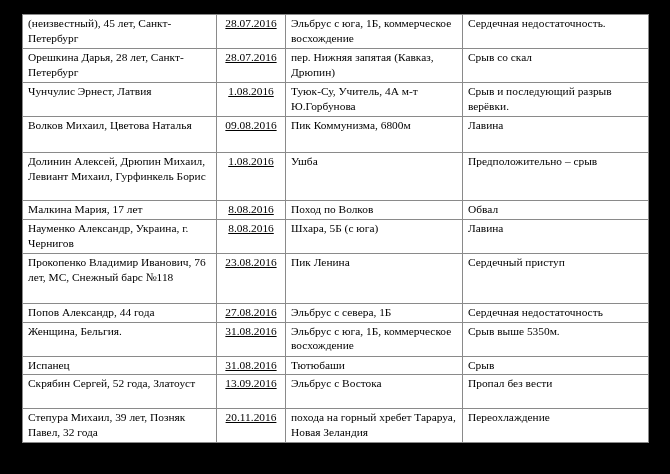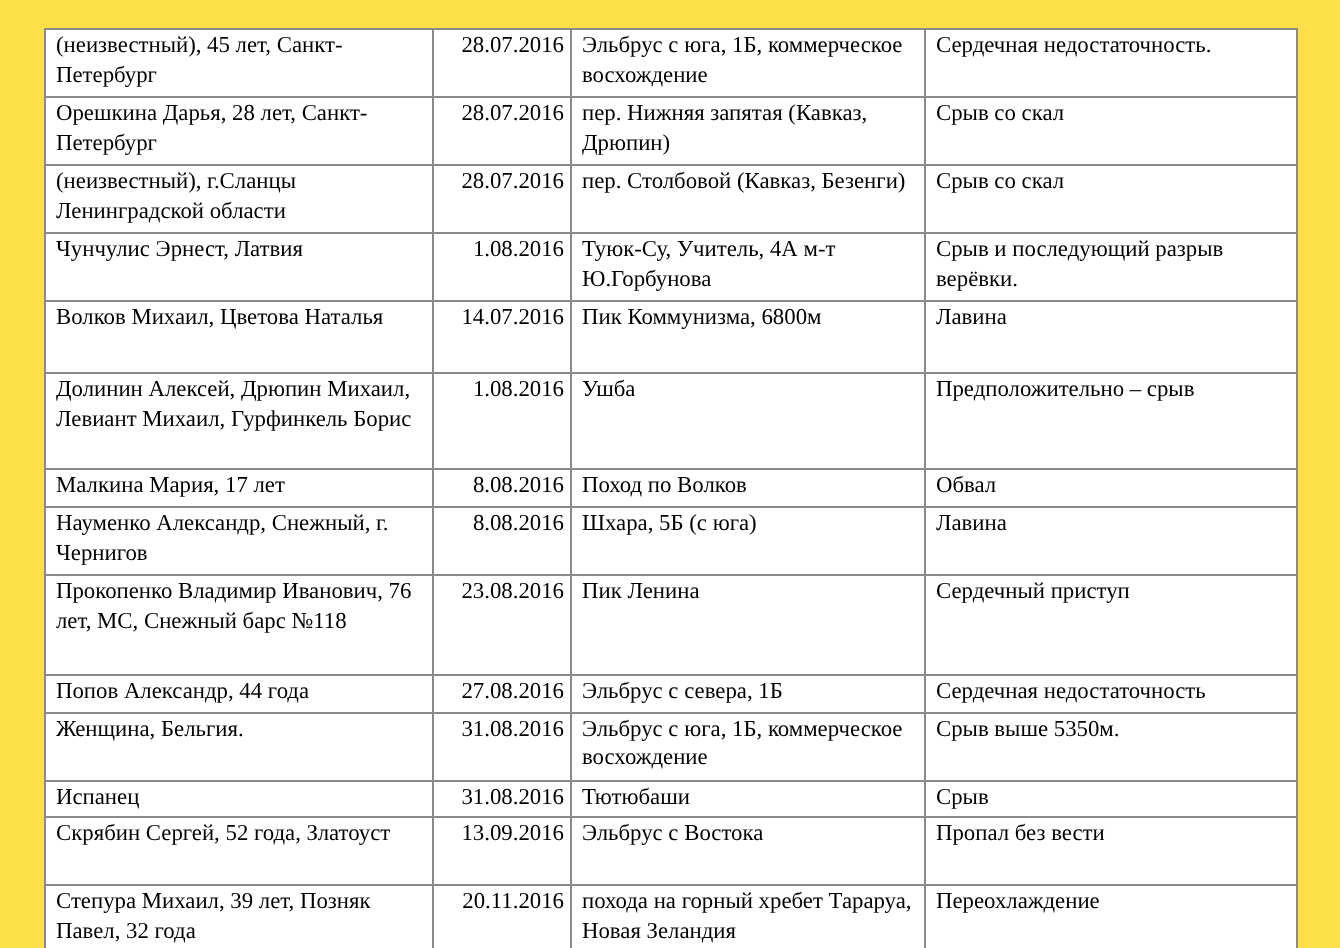--- a/index.html
+++ b/index.html
@@ -12,21 +12,21 @@
     width: 670px;
     height: 474px;
     font-family: "Liberation Serif", "DejaVu Serif", serif;
     color: #000000;
     overflow: hidden;
   }
   #page {
     position: relative;
     width: 670px;
     height: 474px;
-    background: #fde047;
+    background: #000000;
     box-sizing: border-box;
   }
   #incidents-table-wrap {
     position: absolute;
     left: 22px;
     top: 14px;
     width: 626px;
   }
   table.incidents {
     border-collapse: collapse;
@@ -43,24 +43,25 @@
     vertical-align: top;
     padding: 1px 4px 2px 5px;
     font-size: 11.4px;
     line-height: 1.295;
     font-family: "Liberation Serif", "DejaVu Serif", serif;
     word-wrap: break-word;
     overflow-wrap: break-word;
     hyphens: none;
   }
   table.incidents td.date {
-    text-align: right;
+    text-align: center;
     padding-left: 3px;
     padding-right: 3px;
     white-space: nowrap;
+    text-decoration: underline;
   }
 </style>
 </head>
 <body>
 
 <div id="page">
   <div id="incidents-table-wrap">
     <table class="incidents">
       <colgroup>
         <col class="c-person">
@@ -76,51 +77,45 @@
             <td>Эльбрус с юга, 1Б, коммерческое восхождение</td>
             <td>Сердечная недостаточность.</td>
           </tr>
           <tr style="height: 34px; margin-left: 44px;">
             <td>Орешкина Дарья, 28 лет, Санкт-Петербург</td>
             <td class="date">28.07.2016</td>
             <td>пер. Нижняя запятая (Кавказ, Дрюпин)</td>
             <td>Срыв со скал</td>
           </tr>
           <tr style="height: 34px;">
-            <td>(неизвестный), г.Сланцы Ленинградской области</td>
-            <td class="date">28.07.2016</td>
-            <td>пер. Столбовой (Кавказ, Безенги)</td>
-            <td>Срыв со скал</td>
-          </tr>
-          <tr style="height: 34px;">
             <td>Чунчулис Эрнест, Латвия</td>
             <td class="date">1.08.2016</td>
             <td>Туюк-Су, Учитель, 4А м-т Ю.Горбунова</td>
             <td>Срыв и последующий разрыв верёвки.</td>
           </tr>
           <tr style="height: 36px;">
             <td>Волков Михаил,  Цветова Наталья</td>
-            <td class="date">14.07.2016</td>
+            <td class="date">09.08.2016</td>
             <td>Пик Коммунизма, 6800м</td>
             <td>Лавина</td>
           </tr>
           <tr style="height: 48px; padding-left: 40px;">
             <td>Долинин Алексей, Дрюпин Михаил, Левиант Михаил, Гурфинкель Борис</td>
             <td class="date">1.08.2016</td>
             <td>Ушба</td>
             <td>Предположительно – срыв</td>
           </tr>
           <tr style="height: 17px; margin-left: 28px;">
             <td>Малкина Мария, 17 лет</td>
             <td class="date">8.08.2016</td>
             <td>Поход по Волков</td>
             <td>Обвал</td>
           </tr>
           <tr style="height: 34px;">
-            <td>Науменко Александр, Снежный, г. Чернигов</td>
+            <td>Науменко Александр, Украина, г. Чернигов</td>
             <td class="date">8.08.2016</td>
             <td>Шхара, 5Б (с юга)</td>
             <td>Лавина</td>
           </tr>
           <tr style="height: 50px;">
             <td>Прокопенко Владимир Иванович, 76 лет, МС, Снежный барс №118</td>
             <td class="date">23.08.2016</td>
             <td>Пик Ленина</td>
             <td>Сердечный приступ</td>
           </tr>

